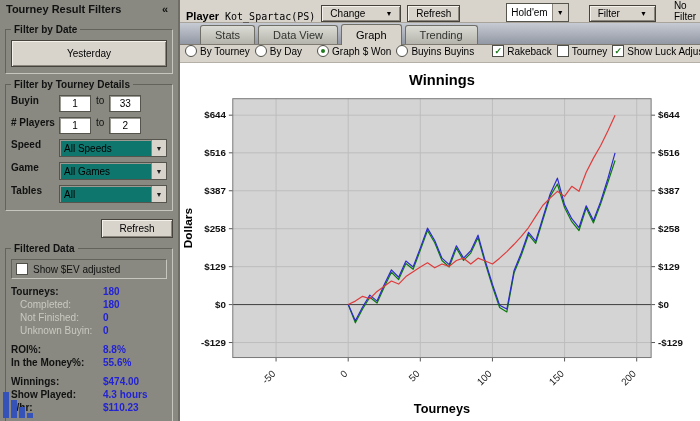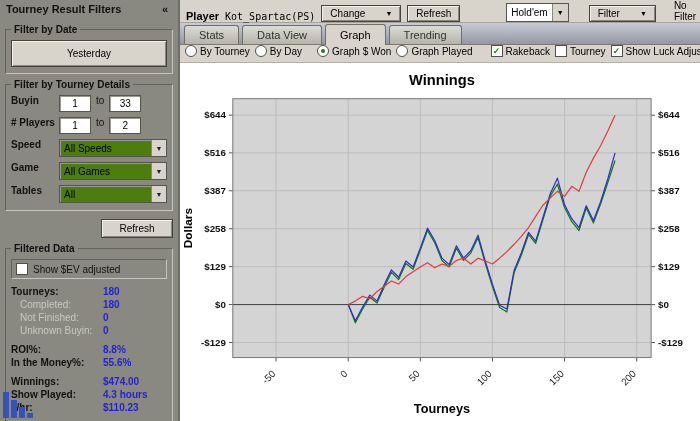--- a/index.html
+++ b/index.html
@@ -11,21 +11,21 @@
   .sb-header{display:flex;justify-content:space-between;align-items:center;font-weight:bold;font-size:11px;padding:1px 1px 4px;}
   .collapse-btn{padding:0 4px;font-size:11px;cursor:default;}
   .group{border:1px solid;border-color:#63635b #c6c6be #c6c6be #63635b;position:relative;margin-top:10px;padding:10px 5px 6px;}
   .group-title{position:absolute;top:-6px;left:5px;background:#898981;padding:0 3px;font-weight:bold;font-size:10px;white-space:nowrap;}
   .btn{background:#d8d4cc;border:1px solid #45433c;box-shadow:inset 1px 1px 0 #f4f1ea,inset -1px -1px 0 #8a867e;font-size:10px;padding:2px 8px;color:#000;text-align:center;cursor:default;white-space:nowrap;}
   .btn-wide{display:block;width:100%;height:27px;font-size:10px;}
   .frow{display:flex;margin-bottom:5px;}
   .flabel{width:48px;font-weight:bold;}
   .field{width:30px;height:15px;background:#fff;border:1px solid #55554d;box-shadow:inset 1px 1px 0 #9a9a92;text-align:center;font-size:10px;display:inline-flex;align-items:center;justify-content:center;color:#000;}
   .tolbl{margin:0 5px;}
-  .combo{display:flex;flex:1;height:16px;background:#4d7c0f;border:1px solid #55554d;box-shadow:inset 1px 1px 0 #9a9a92;align-items:center;}
+  .combo{display:flex;flex:1;height:16px;background:#0f766e;border:1px solid #55554d;box-shadow:inset 1px 1px 0 #9a9a92;align-items:center;}
   .combo .val{flex:1;padding:0 4px;font-size:10px;color:#000;white-space:nowrap;overflow:hidden;}
   .combo .arrow{width:14px;height:100%;background:#d8d4cc;border-left:1px solid #8a867e;display:flex;align-items:center;justify-content:center;font-size:7px;color:#222;}
   .refresh-row{display:flex;justify-content:flex-end;margin-top:8px;}
   .refresh-row .btn{width:72px;height:19px;}
   .ev-box{border:1px solid;border-color:#63635b #c6c6be #c6c6be #63635b;padding:3px 4px;margin-bottom:7px;display:flex;align-items:center;gap:5px;}
   .checkbox{width:10px;height:10px;min-width:10px;background:#fff;border:1px solid #50504a;display:inline-flex;align-items:center;justify-content:center;font-size:9px;line-height:9px;color:#1c7a1c;font-weight:bold;}
   .checkbox.checked::after{content:"\2713";}
   .stat-row{display:flex;margin-bottom:1px;line-height:12px;}
   .stat-label{width:92px;font-weight:bold;}
   .stat-row.dim .stat-label{font-weight:normal;color:#c9c9c1;padding-left:9px;width:83px;}
@@ -40,21 +40,21 @@
   .player-label{font-weight:bold;}
   .player-name{font-family:"DejaVu Sans Mono",monospace;font-size:10px;}
   .tbtn{background:#d8d4cc;border:1px solid #45433c;box-shadow:inset 1px 1px 0 #f4f1ea,inset -1px -1px 0 #8a867e;font-size:10px;padding:2px 8px;display:flex;align-items:center;gap:20px;cursor:default;white-space:nowrap;}
   .chev{font-size:7px;line-height:7px;}
   .topcombo{display:flex;width:80px;height:17px;background:#fff;border:1px solid #55554d;align-items:center;margin-left:40px;}
   .topcombo .val{flex:1;padding:0 4px;font-size:10px;white-space:nowrap;overflow:hidden;}
   .topcombo .arrow{width:15px;height:100%;background:#d8d4cc;border-left:1px solid #8a867e;display:flex;align-items:center;justify-content:center;font-size:7px;}
   .filter-btn{margin-left:14px;}
   .nofilter{margin-left:12px;font-size:10px;}
 
-  .tabstrip{height:21px;min-height:21px;background:linear-gradient(#c7cbd3,#9298a4);display:flex;align-items:flex-end;padding:0 0 0 4px;border-bottom:1px solid #7e7a72;}
+  .tabstrip{height:21px;min-height:21px;background:linear-gradient(#c7cbd3,#9298a4);display:flex;align-items:flex-end;padding:0 0 0 20px;border-bottom:1px solid #7e7a72;}
   .tab{height:18px;display:flex;align-items:center;padding:0 14px;background:linear-gradient(#dcdcd6,#b4b4ac);border:1px solid #6f6f67;border-bottom:none;border-radius:3px 3px 0 0;margin-right:3px;font-size:11px;color:#33332f;cursor:default;white-space:nowrap;}
   .tab.active{background:#d8d4cc;height:20px;margin-bottom:-1px;color:#000;}
 
   .optrow{height:17px;min-height:17px;background:#d8d4cc;display:flex;align-items:flex-start;gap:5px;padding:0 5px;font-size:10px;border-bottom:1px solid #b4b0a8;white-space:nowrap;overflow:hidden;}
   .opt{display:flex;align-items:center;gap:3px;}
   .radio{width:10px;height:10px;min-width:10px;border-radius:50%;background:#fff;border:1px solid #50504a;display:inline-flex;align-items:center;justify-content:center;}
   .radio.selected::after{content:"";width:4px;height:4px;border-radius:50%;background:#1c7a1c;}
   .vsep{width:1px;height:12px;background:#9a968e;margin:0 4px;}
   .opt-gap{margin-left:10px;}
 
@@ -218,21 +218,21 @@
       <span class="opt">
         <span class="radio"></span>
         <span>By Day</span>
       </span>
       <span class="opt opt-gap">
         <span class="radio selected"></span>
         <span>Graph $ Won</span>
       </span>
       <span class="opt">
         <span class="radio"></span>
-        <span>Graph Played</span>
+        <span>Buyins Buyins</span>
       </span>
       <span class="vsep"></span>
       <span class="opt">
         <span class="checkbox checked"></span>
         <span>Rakeback</span>
       </span>
       <span class="opt">
         <span class="checkbox"></span>
         <span>Tourney</span>
       </span>

